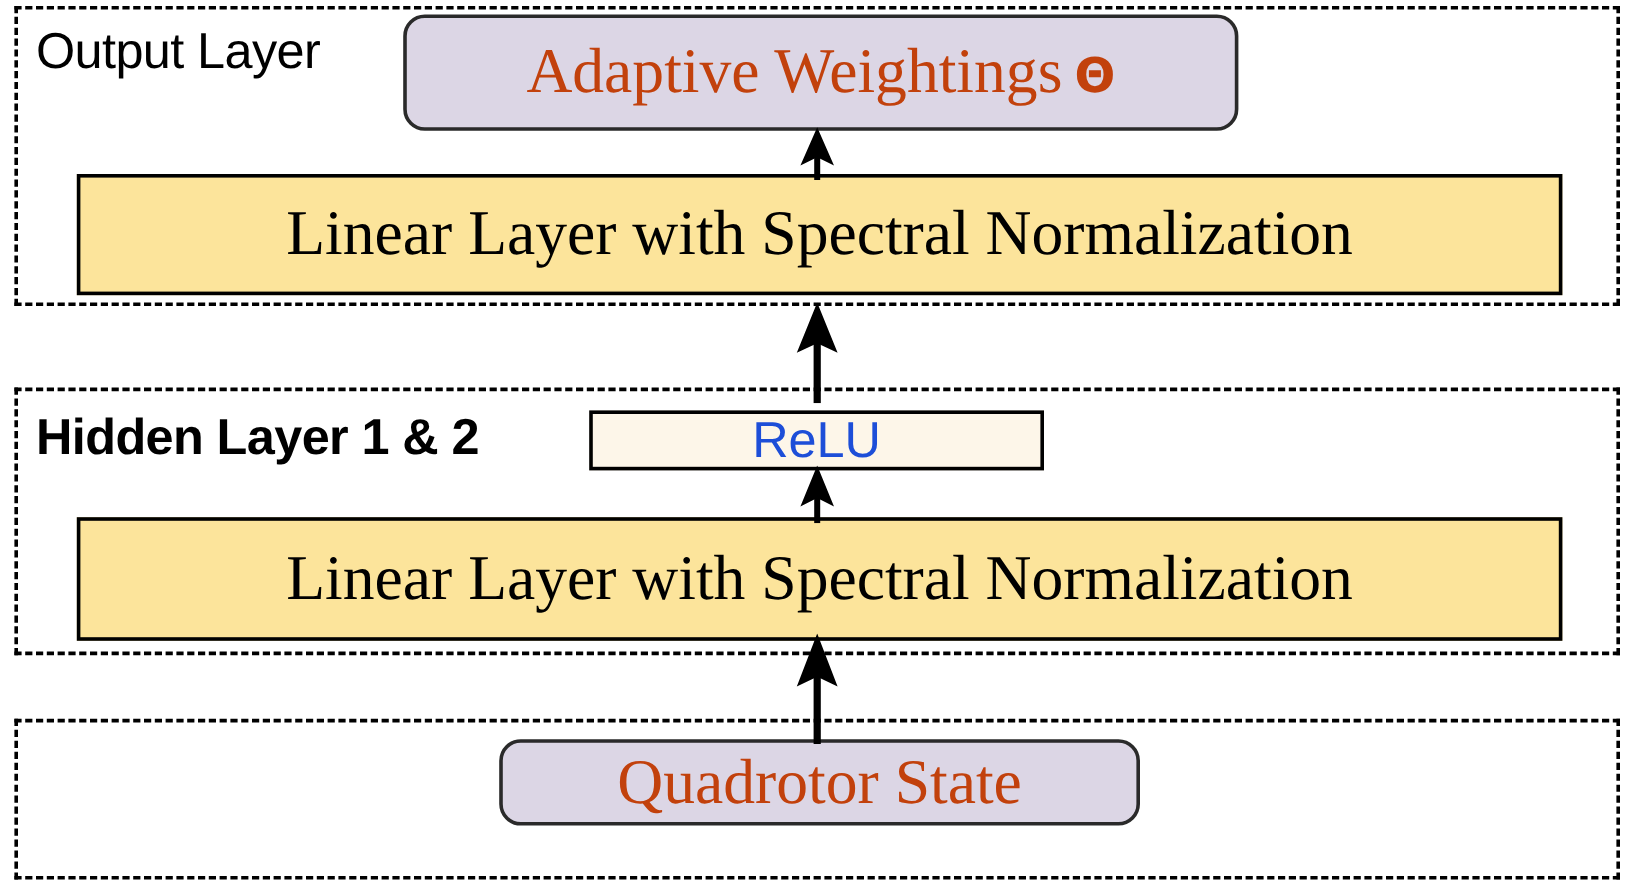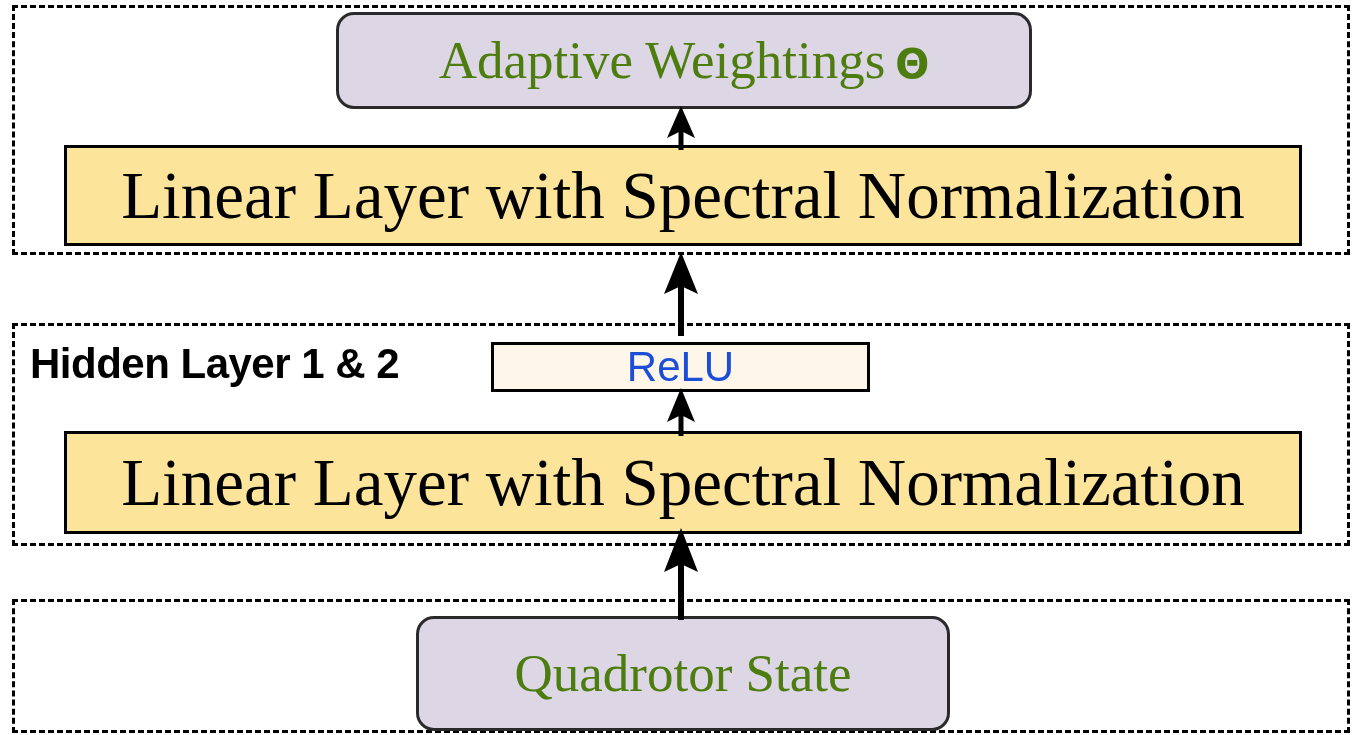--- a/index.html
+++ b/index.html
@@ -48,44 +48,44 @@
     border: 3px solid #000000;
     box-sizing: border-box;
     display: flex;
     align-items: center;
     justify-content: center;
   }
   #linear-output { left: 64px; top: 145px; width: 1238px; height: 101px; }
   #linear-hidden { left: 64px; top: 431px; width: 1238px; height: 103px; }
   .linear-bar .bar-text {
     font-family: "Liberation Serif", serif;
-    font-size: 67px;
+    font-size: 53px;
     line-height: 1;
     color: #000000;
     white-space: nowrap;
   }
 
   
   .capsule {
     position: absolute;
     background: #DCD6E5;
     border: 3px solid #2a2a2a;
     border-radius: 18px;
     box-sizing: border-box;
     display: flex;
     align-items: center;
     justify-content: center;
   }
   #node-adaptive-weightings { left: 336px; top: 12px;  width: 696px; height: 97px; }
-  #node-quadrotor-state     { left: 416px; top: 616px; width: 534px; height: 115px; }
+  #node-quadrotor-state     { left: 416px; top: 616px; width: 534px; height: 72px; }
   .capsule .capsule-text {
     font-family: "Liberation Serif", serif;
     font-size: 53px;
     line-height: 1;
-    color: #4d7c0f;
+    color: #c2410c;
     white-space: nowrap;
     display: flex;
     align-items: baseline;
   }
   .theta-symbol {
     font-family: "DejaVu Sans", sans-serif;
     font-weight: bold;
     font-size: 40px;
     margin-left: 10px;
   }
@@ -121,20 +121,21 @@
   #arrow-relu-to-linear   { left: 651px; top: 252px; width: 60px; height: 84px; }
   #arrow-linear-to-relu   { left: 651px; top: 388px; width: 60px; height: 48px; }
   #arrow-input-to-linear  { left: 651px; top: 528px; width: 60px; height: 92px; }
 </style>
 </head>
 <body>
 
 <div id="canvas">
 
   <div class="layer-group" id="group-output"></div>
+  <div class="group-label" id="label-output">Output Layer</div>
 
   <div class="capsule" id="node-adaptive-weightings">
     <span class="capsule-text">
       <span>Adaptive Weightings</span>
         <span class="theta-symbol">Θ</span>
     </span>
   </div>
 
   <div class="linear-bar" id="linear-output">
     <span class="bar-text">Linear Layer with Spectral Normalization</span>

